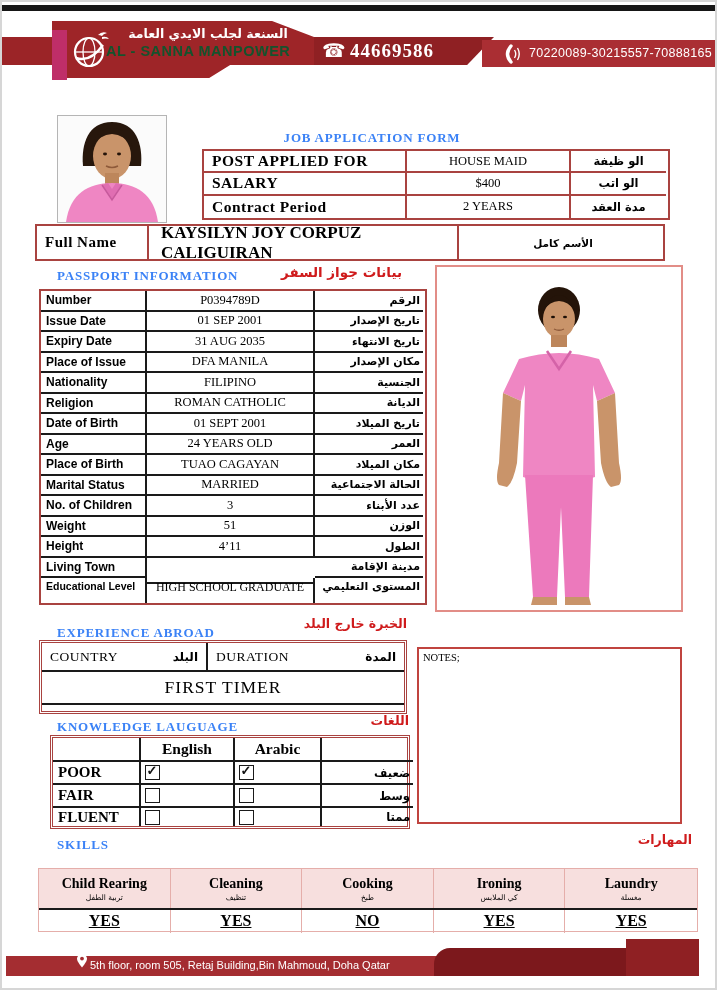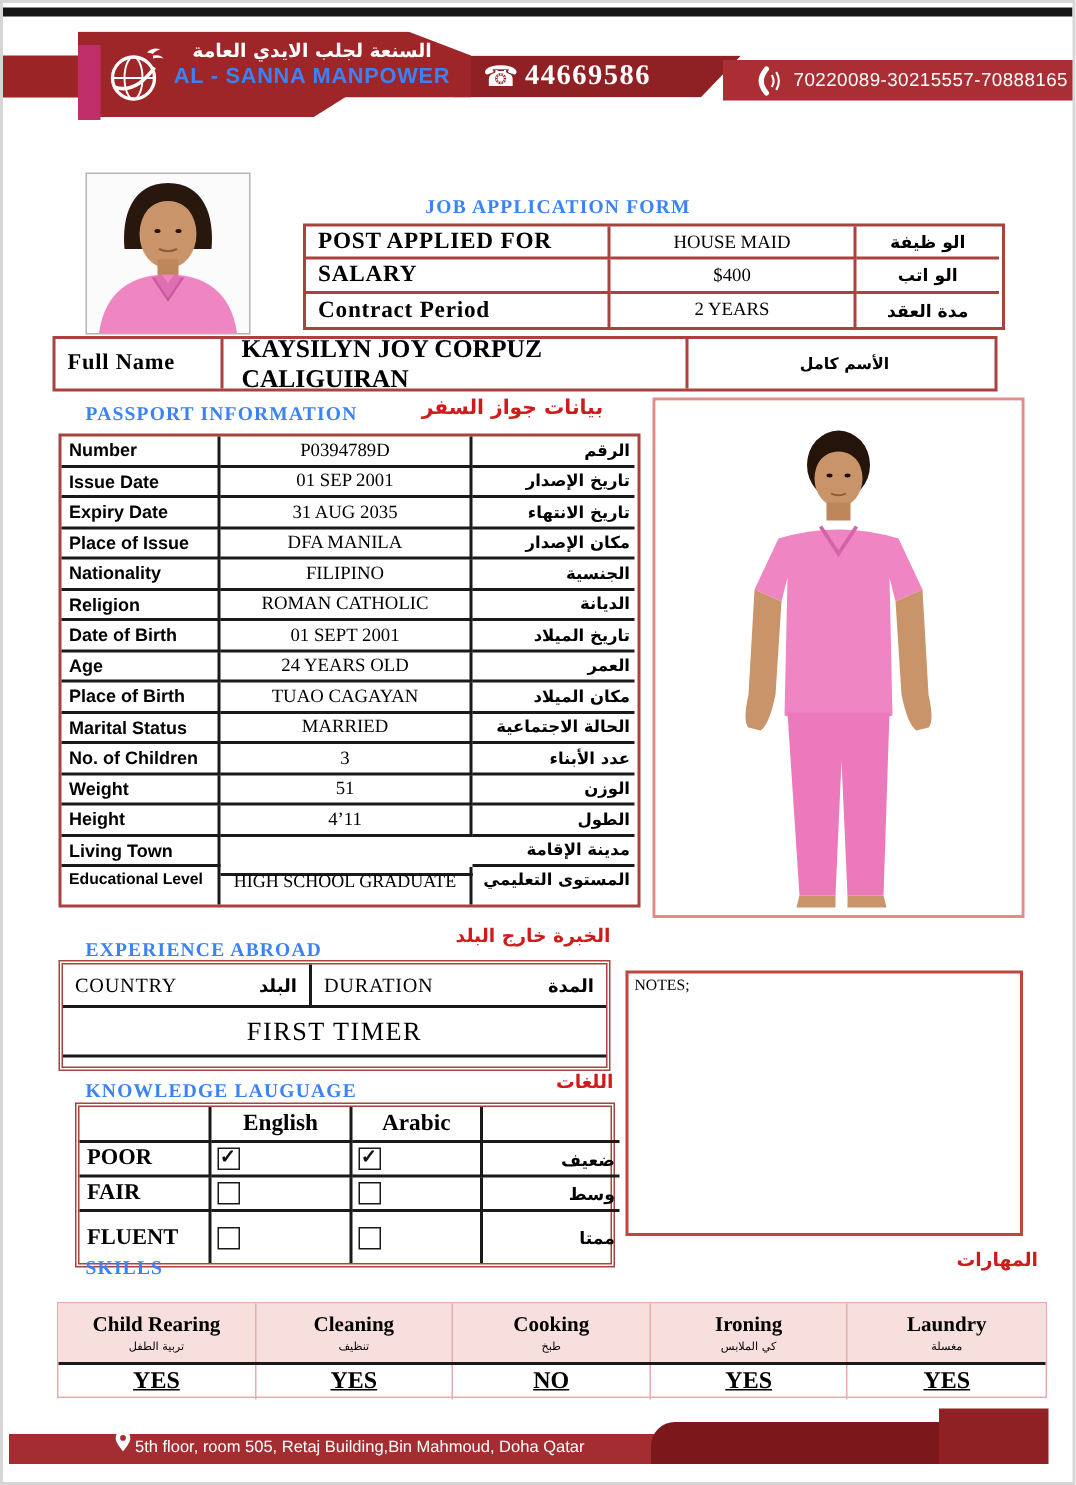--- a/index.html
+++ b/index.html
@@ -21,21 +21,21 @@
     clip-path:polygon(0 0, 84% 0, 100% 28%, 100% 77%, 68% 77%, 60% 100%, 0 100%);
   }
   #band-phone{
     left:300px; top:35px; width:192px; height:28px; background:#8f2023;
     clip-path:polygon(0 0, 100% 0, 86% 100%, 0 100%);
   }
   #magenta-bar{left:50px; top:28px; width:15px; height:50px; background:#bf2e68;}
   #mobile-strip{left:480px; top:38px; width:237px; height:27px; background:#aa2e33;}
   .company-ar{left:108px; top:24px; width:196px; text-align:center; color:#fff;
     font-weight:bold; font-size:12.5px;}
-  .company-en{left:104px; top:41px; width:204px; text-align:center; color:#3b82f6;
+  .company-en{left:104px; top:41px; width:204px; color:#14532d;
     font-weight:bold; font-size:14.5px; letter-spacing:0.5px;}
   .phone-glyph{left:320px; top:37px; color:#fff; font-size:19px;}
   .phone-num{left:348px; top:38px; color:#fff; font-size:19px; font-weight:bold; letter-spacing:1px;}
   .mobile-num{left:527px; top:44px; color:#fff; font-size:12.5px; letter-spacing:0.3px;}
 
   
   .sec-title{color:#3b82f6; font-family:"Liberation Serif",serif; font-weight:bold;
     font-size:13px; letter-spacing:0.8px;}
   .sec-title-ar{color:#cf1b1c; font-family:"DejaVu Sans",sans-serif; direction:rtl;
     font-weight:bold; font-size:12.5px;}
@@ -95,21 +95,21 @@
   #exp-value{height:31px; border-bottom:2px solid #1a1a1a; display:flex;
     align-items:center; justify-content:center;
     font-family:"Liberation Serif",serif; font-size:17.5px; letter-spacing:1px;}
 
   
   #notes-box{left:415px; top:645px; width:265px; height:177px; border:2px solid #c0443f;
     box-sizing:border-box; background:#fff;}
   #notes-label{font-family:"Liberation Serif",serif; font-size:10.5px; padding:3px 0 0 4px;}
 
   
-  #lang-table{left:48px; top:733px; width:360px; height:110px;
+  #lang-table{left:48px; top:733px; width:360px; height:94px;
     display:grid; grid-template-columns:88px 94px 87px 91px;
     grid-template-rows:24px 23px 23px 1fr;
     border:3px double #a94340; box-sizing:border-box; background:#fff;}
   #lang-table .cell{border-right:2px solid #1a1a1a; border-bottom:2px solid #1a1a1a;
     display:flex; align-items:center; overflow:hidden;}
   #lang-table .cell:nth-child(4n){border-right:none;}
   #lang-table .cell.rlast{border-bottom:none;}
   .l-head{justify-content:center; font-family:"Liberation Serif",serif;
     font-weight:bold; font-size:15.5px;}
   .l-label{font-family:"Liberation Serif",serif; font-weight:bold; font-size:15px; padding-left:5px;}

